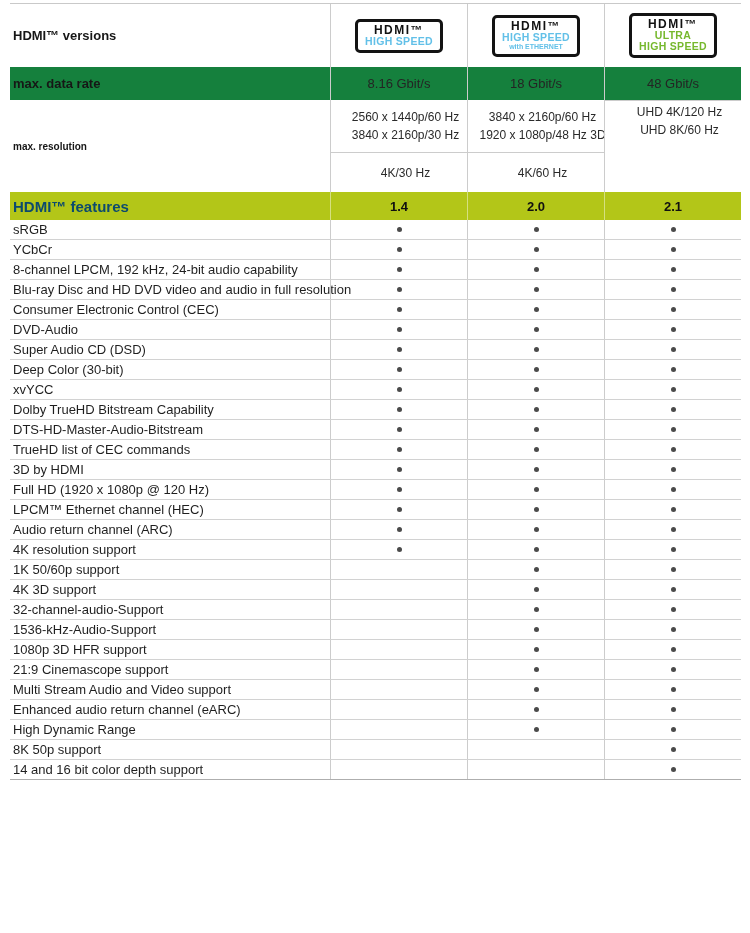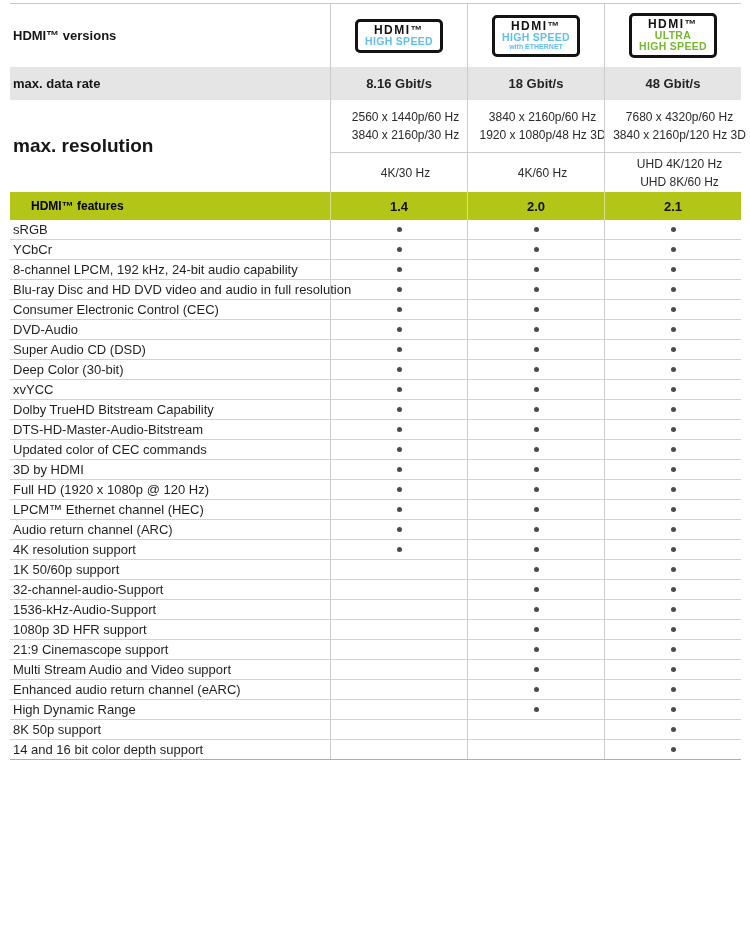--- a/index.html
+++ b/index.html
@@ -17,43 +17,43 @@
   .badge { min-height:34px; min-width:88px; background:#fff; border:3px solid #131313;
     border-radius:5px; padding:3px 4px; display:flex; flex-direction:column;
     justify-content:center; text-align:center; }
   .badge-brand { font-size:12px; font-weight:900; letter-spacing:1.5px;
     color:#111; line-height:11px; }
   .badge-line { font-size:10.5px; font-weight:bold; line-height:11px; letter-spacing:.3px; }
   .badge-line-sub { font-size:7px; font-weight:bold; line-height:8px; }
   .badge-line:empty, .badge-line-sub:empty { display:none; }
 
   
-  .rate-row { height:33px; background:#e5e5e5; }
+  .rate-row { height:33px; background:#15803d; }
   .rate-label { display:flex; align-items:center; padding-left:3px;
     font-size:13px; font-weight:bold; color:#161616; }
   .rate-val { display:flex; align-items:center; justify-content:center;
-    font-size:13px; font-weight:bold; color:#242424; }
+    font-size:13px; font-weight:normal; color:#242424; }
 
   
   .res-row { height:92px; }
   .res-label { display:flex; align-items:center; padding-left:3px;
-    font-size:19px; font-weight:bold; color:#161616; }
+    font-size:10px; font-weight:bold; color:#161616; }
   .res-cell { display:flex; flex-direction:column; }
   .res-top { height:52px; display:flex; flex-direction:column;
     align-items:center; justify-content:center; }
   .res-bot { height:40px; border-top:1px solid #cccccc; display:flex;
     flex-direction:column; align-items:center; justify-content:center; }
   .res-line { font-size:12px; line-height:18px; color:#2a2a2a; white-space:nowrap;margin-left:13px; }
   .res-line:empty { display:none; }
 
   
   .features-head { height:28px; background:#b3c618; }
   .features-head .vcell { border-left:1px solid rgba(255,255,255,.45); }
-  .fh-label { display:flex; align-items:center; padding-left:21px;
-    font-size:12px; font-weight:bold; color:#000000; }
+  .fh-label { display:flex; align-items:center; padding-left:3px;
+    font-size:15px; font-weight:bold; color:#0c4a6e; }
   .fh-ver { display:flex; align-items:center; justify-content:center;
     font-size:13px; font-weight:bold; color:#101010; }
 
   
   .feature-row { height:20px; border-bottom:1px solid #d2d2d2; }
   .feature-row:last-child { border-bottom:1px solid #aeaeae; }
   .feature-label { display:flex; align-items:center; padding-left:3px;
     font-size:13px; color:#1f1f1f; white-space:nowrap; }
   .dot-cell { display:flex; align-items:center; justify-content:center; }
   .dot { width:5px; height:5px; border-radius:50%; background:#4a4a4a; }
@@ -117,24 +117,20 @@
         <div class="res-line">3840 x 2160p/60 Hz</div>
         <div class="res-line">1920 x 1080p/48 Hz 3D</div>
       </div>
       <div class="res-bot">
         <div class="res-line">4K/60 Hz</div>
 
       </div>
     </div>
 
     <div class="vcell res-cell">
-      <div class="res-top">
-        <div class="res-line">7680 x 4320p/60 Hz</div>
-        <div class="res-line">3840 x 2160p/120 Hz 3D</div>
-      </div>
       <div class="res-bot">
         <div class="res-line">UHD 4K/120 Hz</div>
         <div class="res-line">UHD 8K/60 Hz</div>
       </div>
     </div>
   </div>
 
   <div class="grid-row features-head">
     <div class="fh-label">HDMI™ features</div>
     <div class="vcell fh-ver">1.4</div>
@@ -269,21 +265,21 @@
           <span class="dot"></span>
         </div>
         <div class="vcell dot-cell">
           <span class="dot"></span>
         </div>
         <div class="vcell dot-cell">
           <span class="dot"></span>
         </div>
       </div>
       <div class="grid-row feature-row">
-        <div class="feature-label">Updated color of CEC commands</div>
+        <div class="feature-label">TrueHD list of CEC commands</div>
         <div class="vcell dot-cell">
           <span class="dot"></span>
         </div>
         <div class="vcell dot-cell">
           <span class="dot"></span>
         </div>
         <div class="vcell dot-cell">
           <span class="dot"></span>
         </div>
       </div>
@@ -351,20 +347,30 @@
         <div class="feature-label">1K 50/60p support</div>
         <div class="vcell dot-cell"></div>
         <div class="vcell dot-cell">
           <span class="dot"></span>
         </div>
         <div class="vcell dot-cell">
           <span class="dot"></span>
         </div>
       </div>
       <div class="grid-row feature-row">
+        <div class="feature-label">4K 3D support</div>
+        <div class="vcell dot-cell"></div>
+        <div class="vcell dot-cell">
+          <span class="dot"></span>
+        </div>
+        <div class="vcell dot-cell">
+          <span class="dot"></span>
+        </div>
+      </div>
+      <div class="grid-row feature-row">
         <div class="feature-label">32-channel-audio-Support</div>
         <div class="vcell dot-cell"></div>
         <div class="vcell dot-cell">
           <span class="dot"></span>
         </div>
         <div class="vcell dot-cell">
           <span class="dot"></span>
         </div>
       </div>
       <div class="grid-row feature-row">

